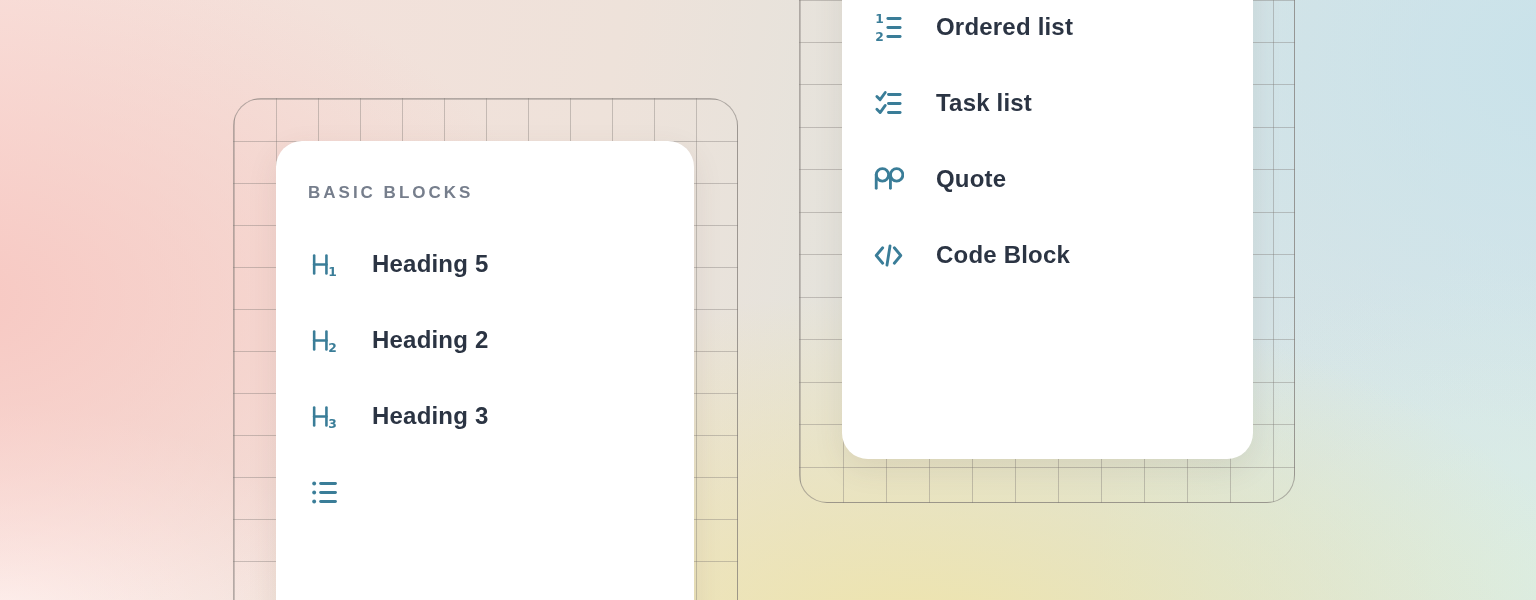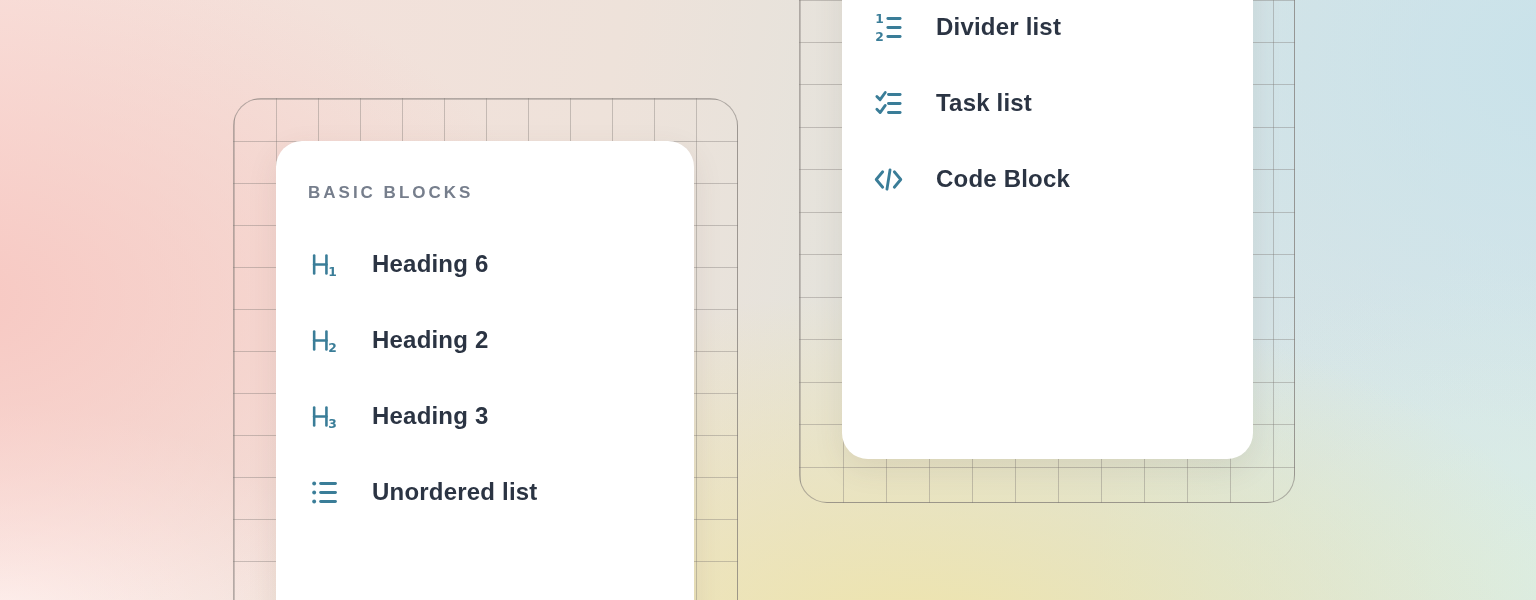--- a/index.html
+++ b/index.html
@@ -87,21 +87,21 @@
     <span class="icon">
           <svg viewBox="0 0 24 24">
             <g fill="none" stroke="currentColor" stroke-width="2" stroke-linecap="round">
               <line x1="4" y1="5" x2="4" y2="19"></line>
               <line x1="13.5" y1="5" x2="13.5" y2="19"></line>
               <line x1="4" y1="12" x2="13.5" y2="12"></line>
             </g>
             <text x="18.3" y="20.8" text-anchor="middle" font-size="9.5" style="font-family:'DejaVu Sans',sans-serif;font-weight:bold;" fill="currentColor">1</text>
           </svg>
         </span>
-    <span class="label">Heading 6</span>
+    <span class="label">Heading 5</span>
   </div>
       <div class="menu-item">
     <span class="icon">
           <svg viewBox="0 0 24 24">
             <g fill="none" stroke="currentColor" stroke-width="2" stroke-linecap="round">
               <line x1="4" y1="5" x2="4" y2="19"></line>
               <line x1="13.5" y1="5" x2="13.5" y2="19"></line>
               <line x1="4" y1="12" x2="13.5" y2="12"></line>
             </g>
             <text x="18.3" y="20.8" text-anchor="middle" font-size="9.5" style="font-family:'DejaVu Sans',sans-serif;font-weight:bold;" fill="currentColor">2</text>
@@ -128,59 +128,71 @@
             <g fill="none" stroke="currentColor" stroke-width="2.2" stroke-linecap="round" stroke-linejoin="round">
               <line x1="9" y1="5" x2="20.5" y2="5"></line>
               <line x1="9" y1="12" x2="20.5" y2="12"></line>
               <line x1="9" y1="19" x2="20.5" y2="19"></line>
             </g>
             <circle cx="4" cy="5" r="1.5" fill="currentColor"></circle>
             <circle cx="4" cy="12" r="1.5" fill="currentColor"></circle>
             <circle cx="4" cy="19" r="1.5" fill="currentColor"></circle>
           </svg>
         </span>
-    <span class="label">Unordered list</span>
   </div>
     </div>
 </div>
 
 <div class="card right">
   <div class="menu-list right">
       <div class="menu-item">
     <span class="icon">
           <svg viewBox="0 0 24 24">
             <g fill="none" stroke="currentColor" stroke-width="2.2" stroke-linecap="round" stroke-linejoin="round">
               <line x1="11.5" y1="5" x2="21" y2="5"></line>
               <line x1="11.5" y1="12" x2="21" y2="12"></line>
               <line x1="11.5" y1="19" x2="21" y2="19"></line>
             </g>
             <text x="5" y="8.4" text-anchor="middle" font-size="9.5" style="font-family:'DejaVu Sans',sans-serif;font-weight:bold;" fill="currentColor">1</text>
             <text x="5" y="22.4" text-anchor="middle" font-size="9.5" style="font-family:'DejaVu Sans',sans-serif;font-weight:bold;" fill="currentColor">2</text>
           </svg>
         </span>
-    <span class="label">Divider list</span>
+    <span class="label">Ordered list</span>
   </div>
       <div class="menu-item">
     <span class="icon">
           <svg viewBox="0 0 24 24">
             <g fill="none" stroke="currentColor" stroke-width="2.2" stroke-linecap="round" stroke-linejoin="round">
               <line x1="12" y1="5" x2="21" y2="5"></line>
               <line x1="12" y1="12" x2="21" y2="12"></line>
               <line x1="12" y1="19" x2="21" y2="19"></line>
               <polyline points="3,6.5 5.5,9 9.5,3.5"></polyline>
               <polyline points="3,16.5 5.5,19 9.5,13.5"></polyline>
             </g>
           </svg>
         </span>
     <span class="label">Task list</span>
   </div>
       <div class="menu-item">
     <span class="icon">
           <svg viewBox="0 0 24 24">
             <g fill="none" stroke="currentColor" stroke-width="2.2" stroke-linecap="round" stroke-linejoin="round">
+              <circle cx="7.3" cy="8.4" r="4.8"></circle>
+              <line x1="2.5" y1="8.4" x2="2.5" y2="18.8"></line>
+              <circle cx="18.3" cy="8.4" r="4.8"></circle>
+              <line x1="13.5" y1="8.4" x2="13.5" y2="18.8"></line>
+            </g>
+          </svg>
+        </span>
+    <span class="label">Quote</span>
+  </div>
+      <div class="menu-item">
+    <span class="icon">
+          <svg viewBox="0 0 24 24">
+            <g fill="none" stroke="currentColor" stroke-width="2.2" stroke-linecap="round" stroke-linejoin="round">
               <polyline points="7.5,6 2.5,12 7.5,18"></polyline>
               <polyline points="16.5,6 21.5,12 16.5,18"></polyline>
               <line x1="13.2" y1="4.5" x2="10.8" y2="19.5"></line>
             </g>
           </svg>
         </span>
     <span class="label">Code Block</span>
   </div>
     </div>
 </div>

